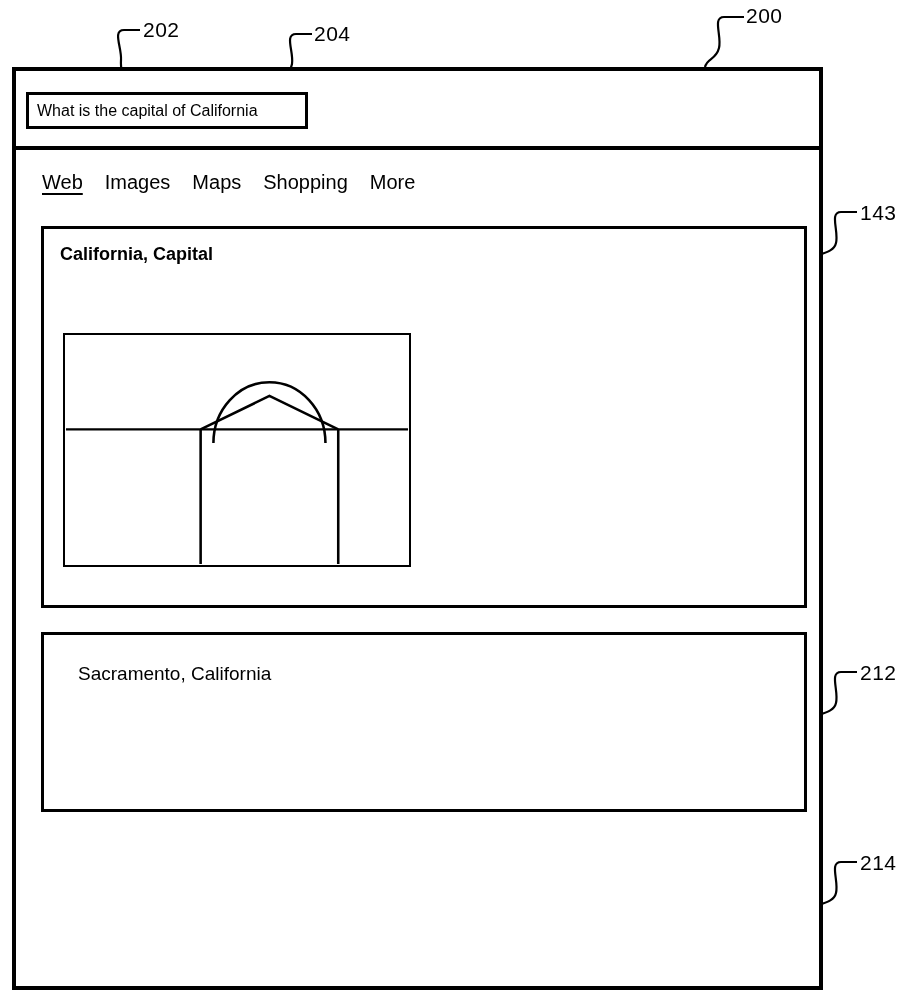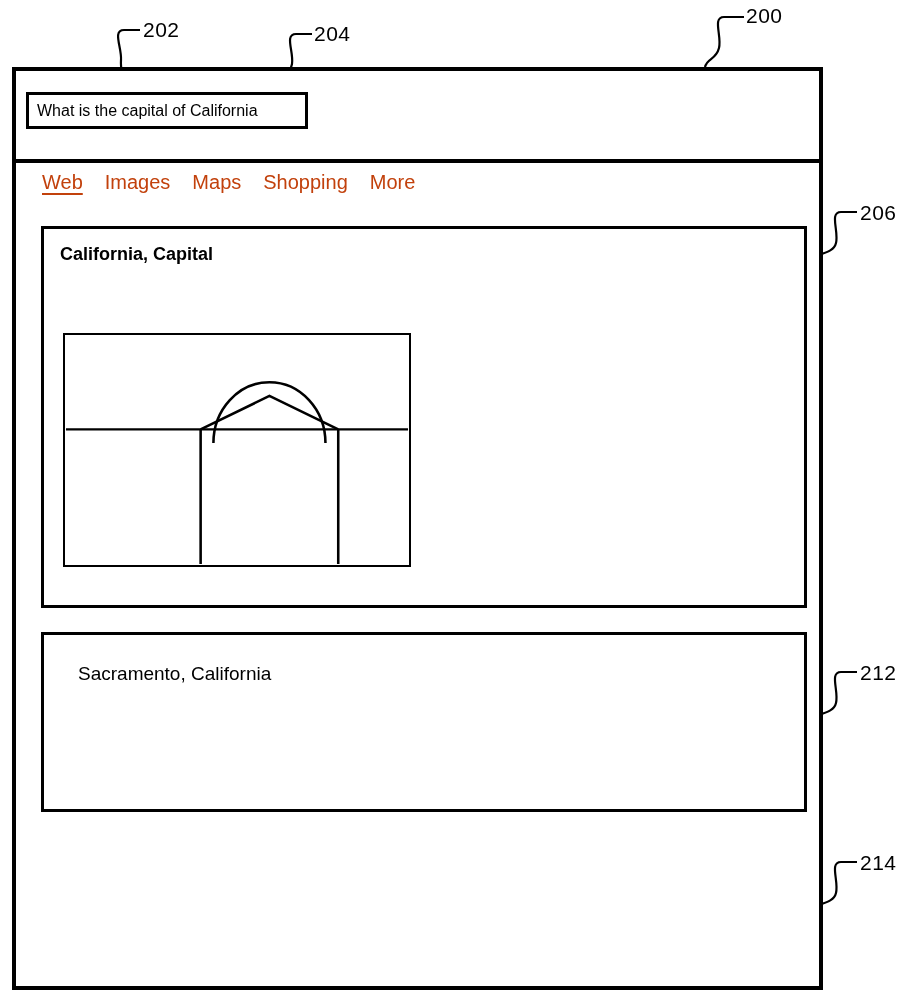--- a/index.html
+++ b/index.html
@@ -51,21 +51,21 @@
     box-sizing: border-box;
     background: #fff;
   }
 
   
   #search-bar-region {
     position: absolute;
     left: 0;
     top: 0;
     right: 0;
-    height: 92px;
+    height: 79px;
     border-bottom: 4px solid #000;
     box-sizing: border-box;
   }
   #search-input-box {
     position: absolute;
     left: 10px;
     top: 21px;
     width: 282px;
     height: 37px;
     border: 3px solid #000;
@@ -85,21 +85,21 @@
   #tab-strip {
     position: absolute;
     left: 26px;
     top: 100px;
     display: flex;
     align-items: baseline;
     gap: 22px;
   }
   .tab-item {
     font-size: 20px;
-    color: #c2410c;
+    color: #000000;
     white-space: nowrap;
   }
   .tab-item.active {
     text-decoration: underline;
     text-underline-offset: 4px;
   }
 
   
   #answer-card {
     position: absolute;
@@ -204,21 +204,21 @@
     <path d="M 520 434 L 504 434 C 492 434 502 453 499 465 C 496 478 480 474 466 488" fill="none" stroke="#000" stroke-width="2.2"></path>
 
     <path d="M 857 672 L 841 672 C 829 672 839 691 836 703 C 833 716 812 712 793 728" fill="none" stroke="#000" stroke-width="2.2"></path>
 
     <path d="M 857 862 L 841 862 C 829 862 839 881 836 893 C 833 906 812 902 793 918" fill="none" stroke="#000" stroke-width="2.2"></path>
   </svg>
 
   <div class="ref" style="left:746px; top:4px;">200</div>
   <div class="ref" style="left:143px; top:18px;">202</div>
   <div class="ref" style="left:314px; top:22px;">204</div>
-  <div class="ref" style="left:860px; top:201px;">206</div>
+  <div class="ref" style="left:860px; top:201px;">143</div>
   <div class="ref" style="left:302px; top:242px;">208</div>
   <div class="ref" style="left:523px; top:422px;">210</div>
   <div class="ref" style="left:860px; top:661px;">212</div>
   <div class="ref" style="left:860px; top:851px;">214</div>
 
   <div id="device-frame">
 
     <div id="search-bar-region">
       <div id="search-input-box" title="Search">
         <span id="search-query-text">What is the capital of California</span>

